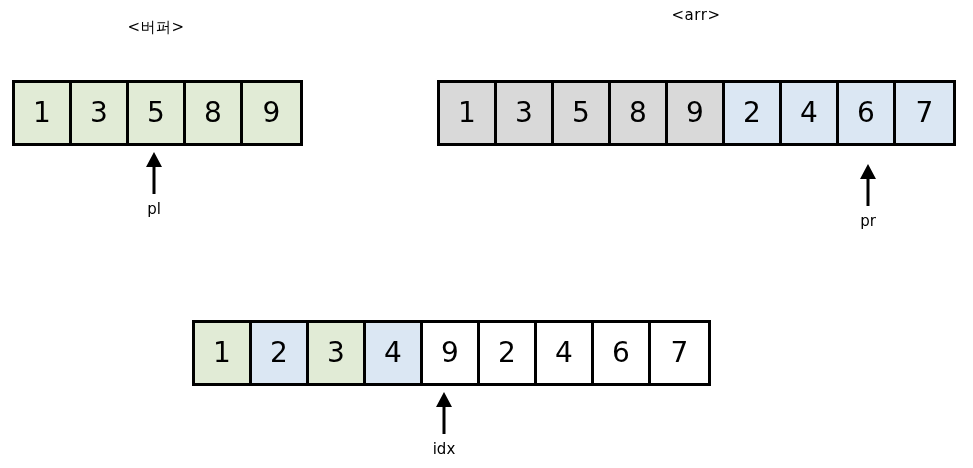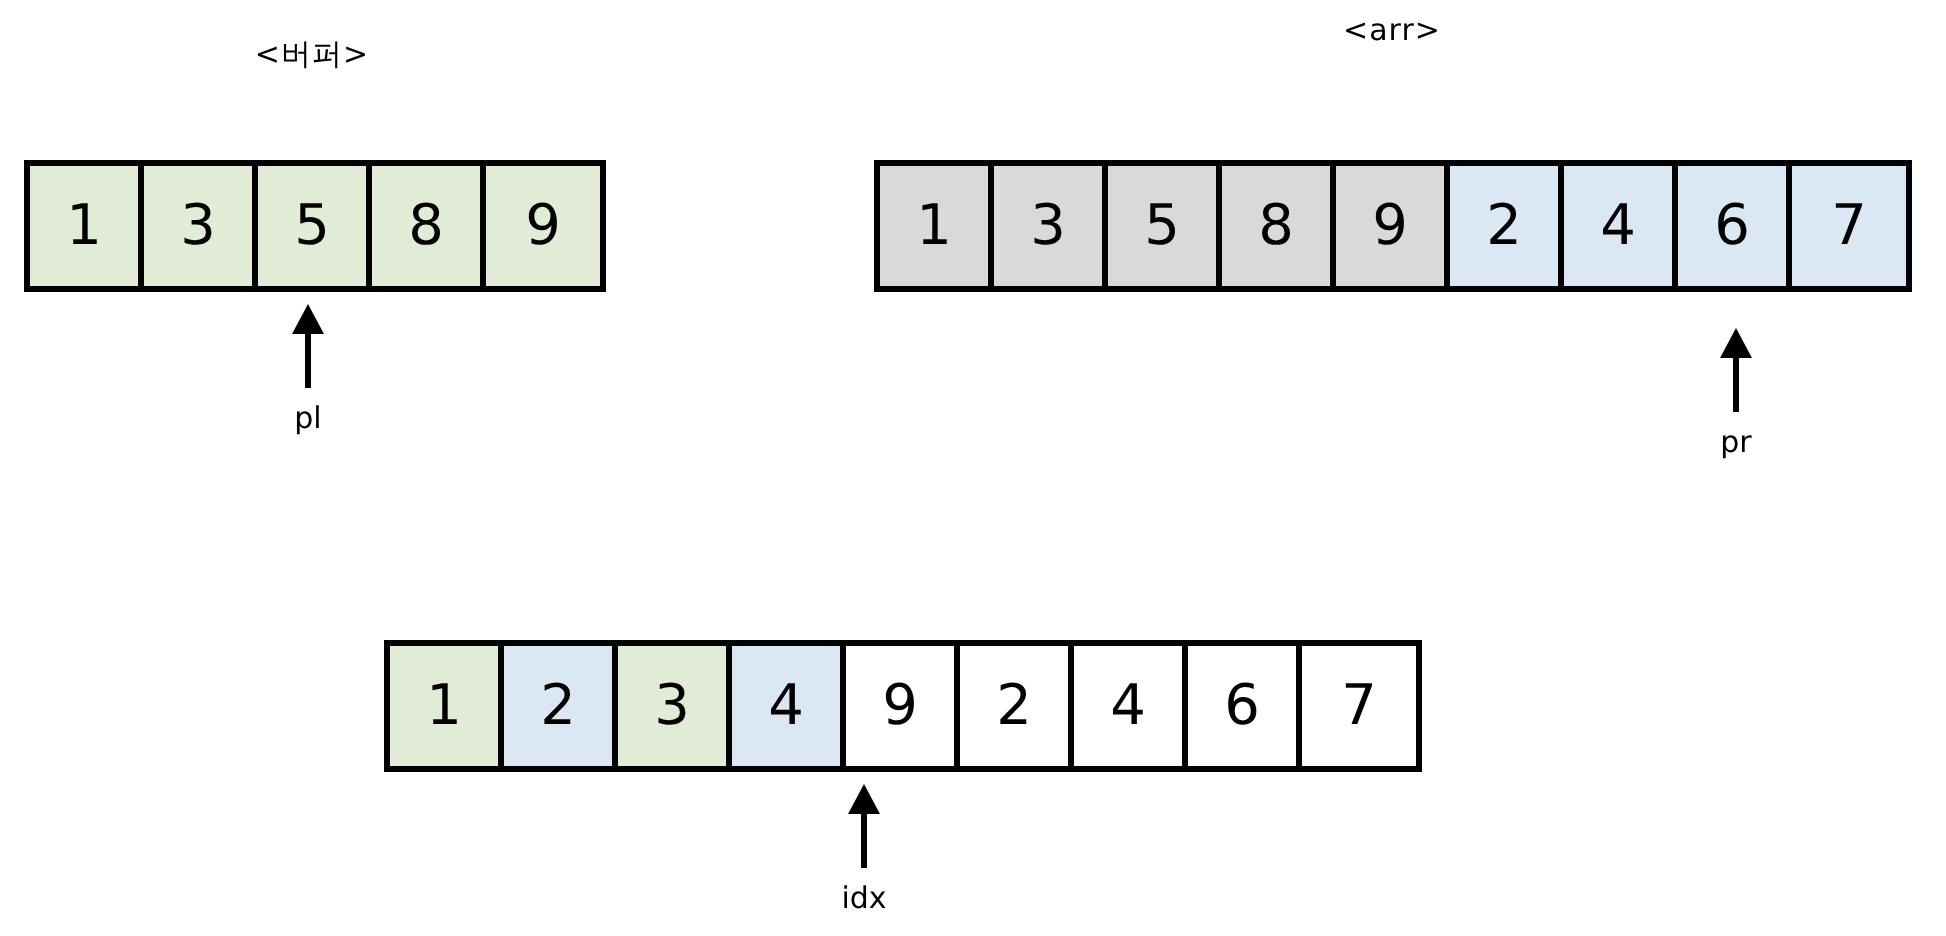--- a/index.html
+++ b/index.html
@@ -137,21 +137,21 @@
         <div class="cell" style="width: 57px; height: 60px; background: rgb(225, 235, 214);">1</div>
         <div class="cell" style="width: 57px; height: 60px; background: rgb(219, 231, 243);">2</div>
         <div class="cell" style="width: 57px; height: 60px; background: rgb(225, 235, 214);">3</div>
         <div class="cell" style="width: 57px; height: 60px; background: rgb(219, 231, 243);">4</div>
         <div class="cell" style="width: 57px; height: 60px; background: rgb(255, 255, 255);">9</div>
         <div class="cell" style="width: 57px; height: 60px; background: rgb(255, 255, 255);">2</div>
         <div class="cell" style="width: 57px; height: 60px; background: rgb(255, 255, 255);">4</div>
         <div class="cell" style="width: 57px; height: 60px; background: rgb(255, 255, 255);">6</div>
         <div class="cell" style="width: 57px; height: 60px; background: rgb(255, 255, 255);">7</div>
       </div>
-      <div class="pointer" style="left: 412px; top: 392px;">
+      <div class="pointer" style="left: 424px; top: 392px;">
         <div class="pointer-arrow">
           <svg width="40" height="42" viewBox="0 0 40 42">
             <line x1="20" y1="42" x2="20" y2="10" stroke="#000000" stroke-width="3"></line>
             <polygon points="20,0 28,15 12,15" fill="#000000"></polygon>
           </svg>
         </div>
         <div class="pointer-label">idx</div>
       </div>
     </div>
   </div>

